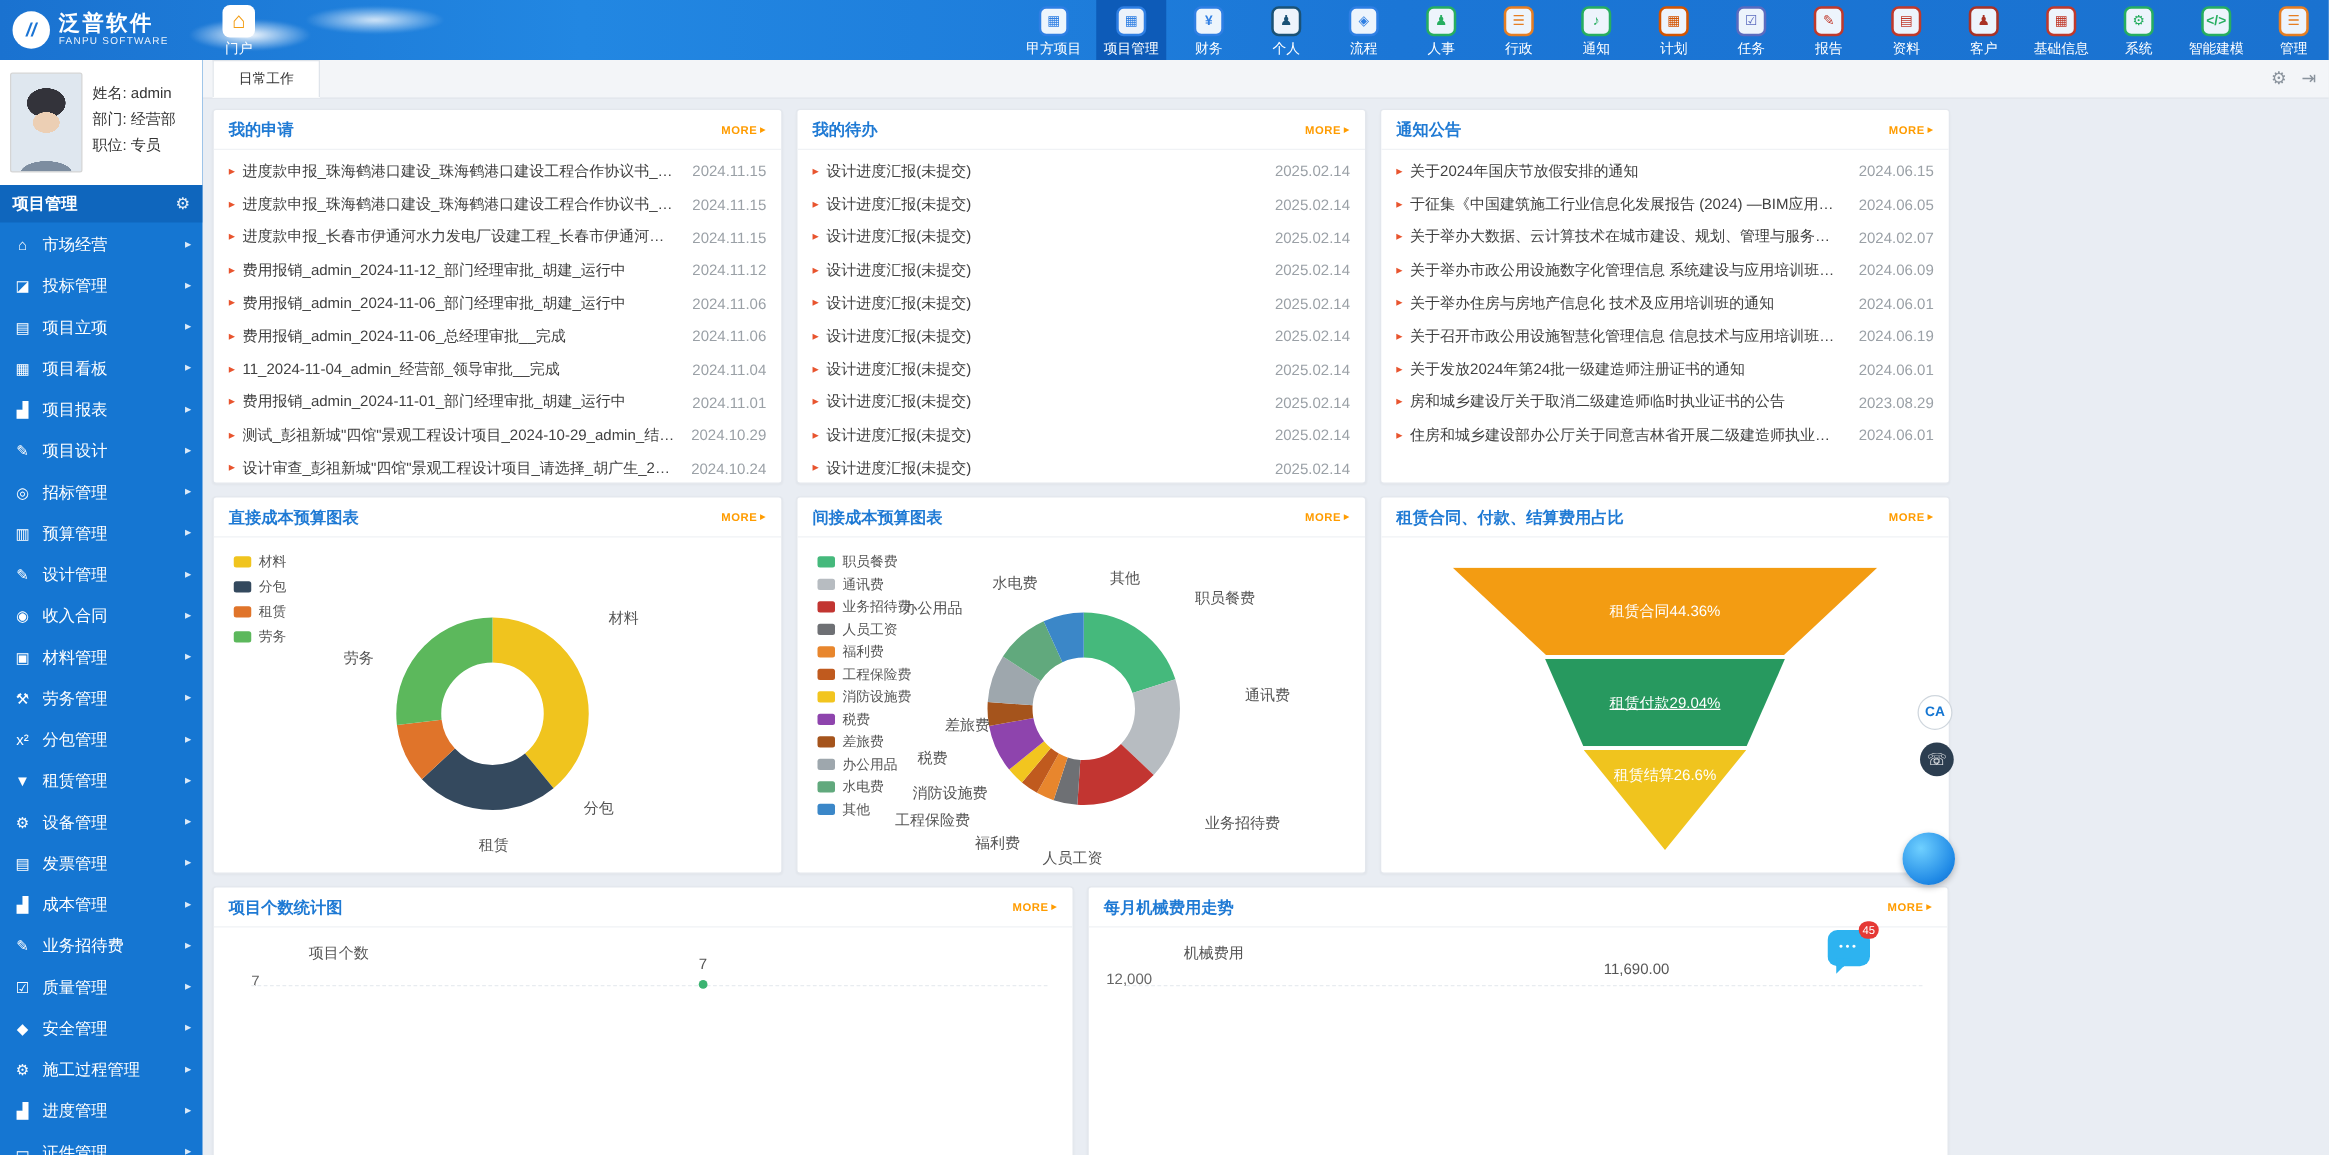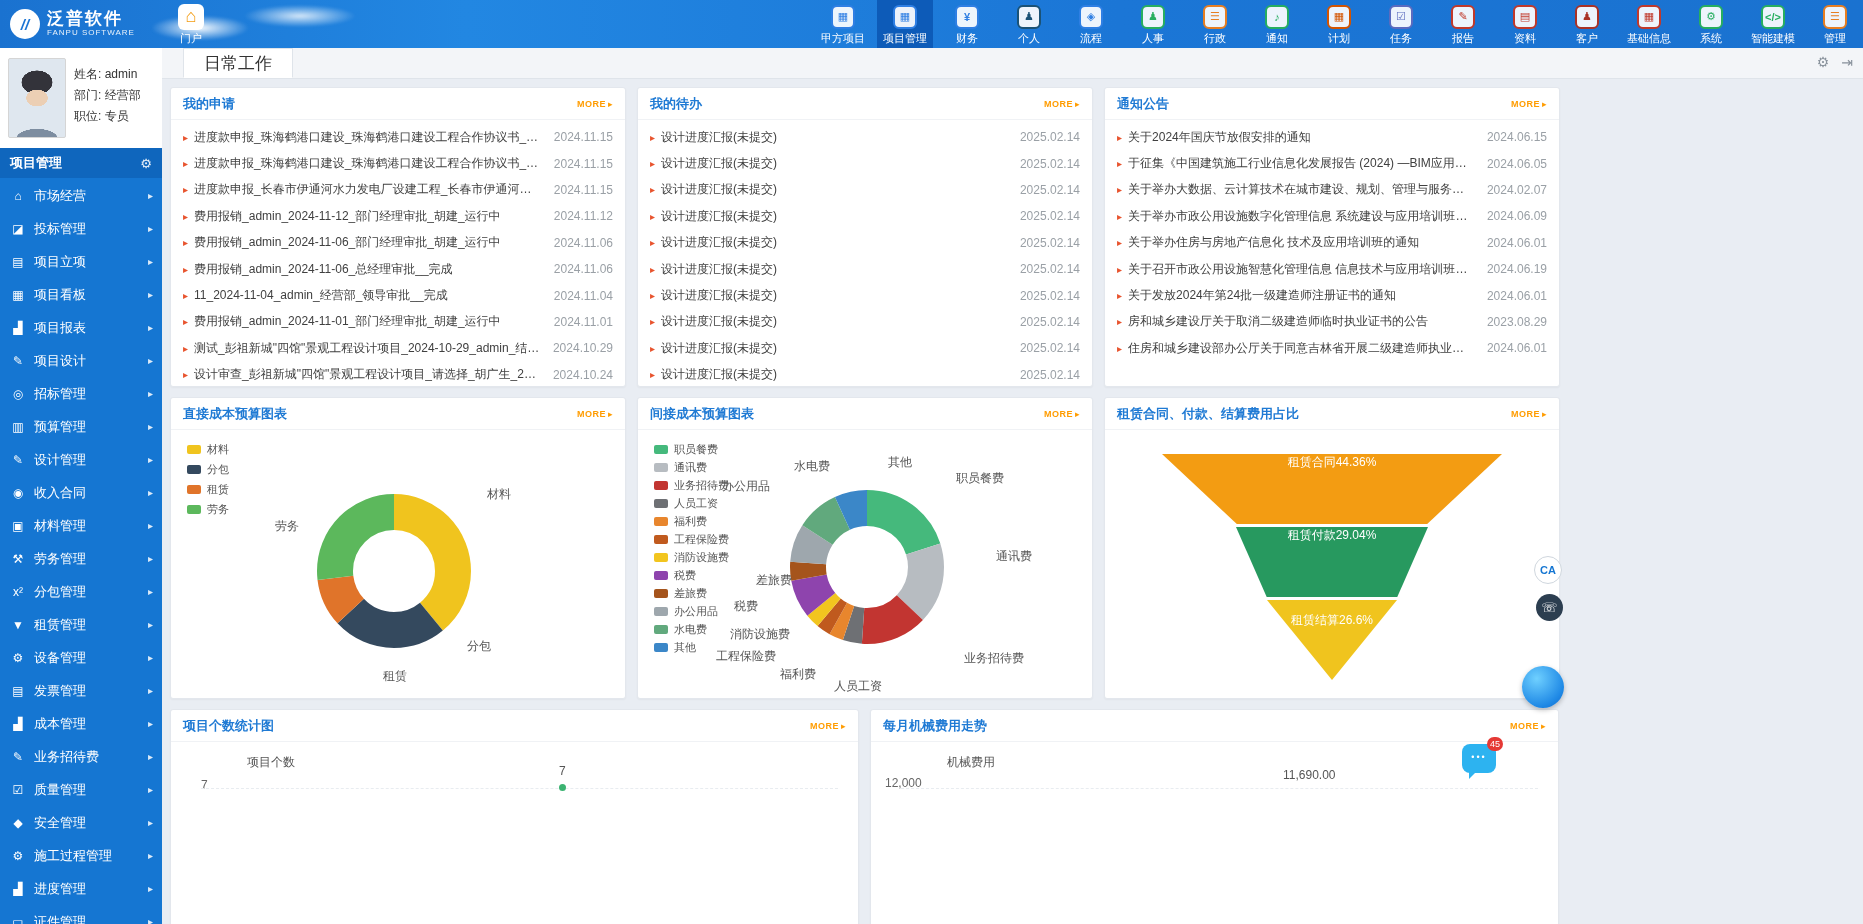--- a/index.html
+++ b/index.html
@@ -52,21 +52,21 @@
   .menu-item{height:33px;display:flex;align-items:center;color:#fff;font-size:13px;padding:0 9px;cursor:pointer;}
   .mi-ic{width:18px;text-align:center;margin-right:7px;font-size:12px;flex:none;}
   .mi-label{flex:1;white-space:nowrap;overflow:hidden;}
   .mi-arrow{font-size:10px;opacity:.85;}
   .mi-arrow::before{content:"▸";}
 
   
   .tabbar{position:fixed;left:162px;top:48px;width:1701px;height:31px;background:#f3f5f8;
     border-bottom:1px solid #dfe4ea;display:flex;align-items:flex-end;z-index:30;}
   .tab{height:30px;line-height:29px;background:#fff;border:1px solid #dfe4ea;border-bottom:1px solid #fff;
-    padding:0 20px;font-size:17px;color:#333;margin-left:21px;cursor:pointer;}
+    padding:0 20px;font-size:11px;color:#333;margin-left:8px;cursor:pointer;}
   .tab-icons{position:absolute;right:10px;top:6px;display:flex;gap:12px;color:#8a939d;font-size:14px;}
   .tab-icons span{cursor:pointer;}
   .key-ic::before{content:"⚙";}
   .toggle-ic::before{content:"⇥";}
 
   
   .main{position:absolute;left:162px;top:79px;width:1701px;height:845px;overflow:hidden;padding:8px 0 0 8px;}
   .row{display:flex;gap:11px;margin-bottom:10px;}
   .panel{background:#fff;border:1px solid #e3e7ed;border-radius:3px;box-shadow:0 1px 2px rgba(0,0,0,.04);overflow:hidden;}
   .list-panel{width:456px;height:300px;}
@@ -89,23 +89,23 @@
   
   .chart-body{position:relative;height:268px;}
   .legend{position:absolute;left:16px;top:12px;z-index:2;}
   .lg-row{display:flex;align-items:center;margin-bottom:5px;font-size:11px;color:#555;cursor:pointer;}
   .legend.dense .lg-row{margin-bottom:3px;}
   .lg-row .sw{width:14px;height:9px;border-radius:2px;margin-right:6px;flex:none;}
   .donut{position:absolute;}
   .callout{position:absolute;font-size:12px;color:#555;white-space:nowrap;z-index:3;}
 
   .funnel-body{position:relative;height:268px;display:flex;flex-direction:column;align-items:center;padding-top:24px;}
-  .f-seg{color:#fff;font-size:12px;display:flex;justify-content:center;margin-bottom:3px;flex:none;}
+  .f-seg{color:#fff;font-size:12px;display:flex;align-items:center;justify-content:center;margin-bottom:3px;flex:none;}
   .f1{width:340px;height:70px;clip-path:polygon(0 0,100% 0,78% 100%,22% 100%);}
-  .f2{width:192px;height:70px;clip-path:polygon(0 0,100% 0,84% 100%,16% 100%);}
+  .f2{width:192px;height:70px;clip-path:polygon(0 0,100% 0,84% 100%,16% 100%);text-decoration:underline;}
   .f3{width:130px;height:80px;clip-path:polygon(0 0,100% 0,50% 100%);align-items:flex-start;padding-top:12px;}
 
   .partial-body{position:relative;height:248px;font-size:12px;color:#555;}
   .axis-title{position:absolute;left:36px;top:12px;color:#555;margin-left:40px;}
   .tick{position:absolute;color:#666;}
   .dlabel{position:absolute;color:#555;}
   .dot{position:absolute;width:7px;height:7px;border-radius:50%;background:#3bb371;}
   .gridline{position:absolute;left:30px;right:20px;top:46px;border-top:1px dashed #e8ecf0;}
 
   

